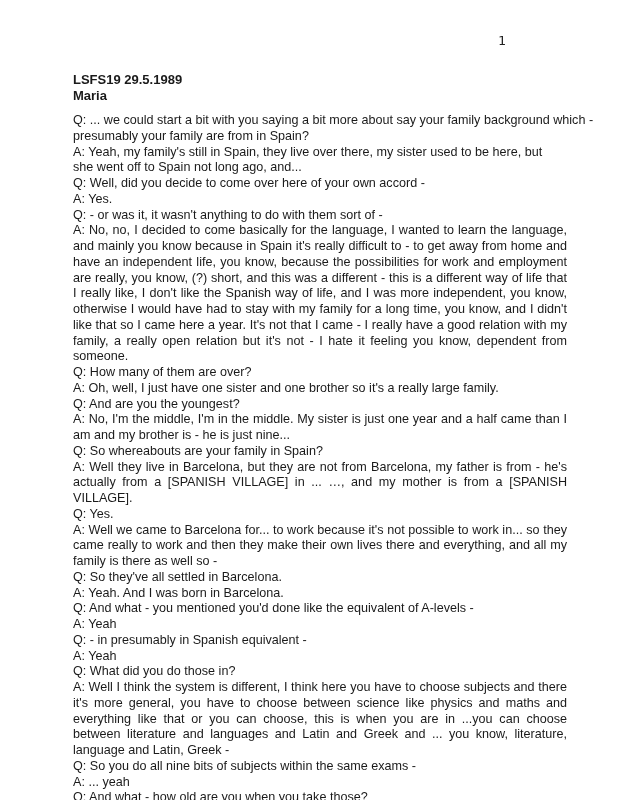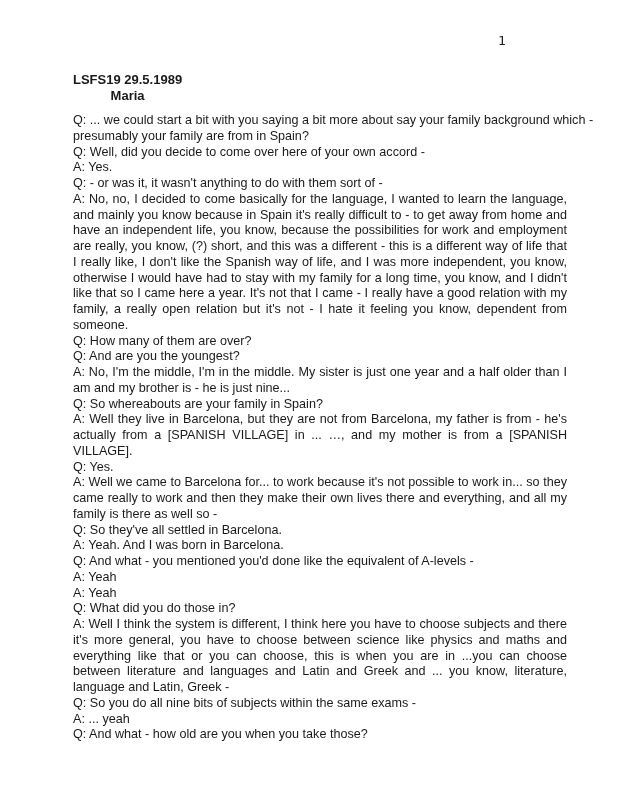--- a/index.html
+++ b/index.html
@@ -3,21 +3,21 @@
   <meta charset="utf-8">
   <style>
     html, body { margin: 0; padding: 0; background: #ffffff; }
     body { width: 618px; height: 800px; position: relative; overflow: hidden; color: #1a1a1a; }
     .page-number {
       position: absolute; left: 498px; top: 33px;
       font-family: "DejaVu Sans Mono", monospace; font-size: 13px; color: #222;
     }
     .header {
       position: absolute; left: 73px; top: 72px;
-      font-family: "Liberation Sans", sans-serif; font-weight: bold; font-size: 13px; line-height: 16px; text-align: center;
+      font-family: "Liberation Sans", sans-serif; font-weight: bold; font-size: 13px; line-height: 16px;
     }
     .body {
       position: absolute; left: 73px; top: 113px; width: 494px;
       font-family: "Liberation Sans", sans-serif; font-size: 12.6px; line-height: 15.75px;
     }
     .line { display: block; white-space: nowrap; }
     .para.justify { text-align: justify; }
     .para { margin: 0; }
   </style>
 </head>
@@ -30,36 +30,43 @@
     <div>LSFS19 29.5.1989</div>
     <div>Maria</div>
   </div>
 
   <div class="body" id="transcript">
       <div class="para">
         <span class="line">Q: ... we could start a bit with you saying a bit more about say your family background which -</span>
         <span class="line">presumably your family are from in Spain?</span>
       </div>
       <div class="para">
+        <span class="line">A: Yeah, my family's still in Spain, they live over there, my sister used to be here, but</span>
+        <span class="line">she went off to Spain not long ago, and...</span>
+      </div>
+      <div class="para">
         <span class="line">Q: Well, did you decide to come over here of your own accord -</span>
       </div>
       <div class="para">
         <span class="line">A: Yes.</span>
       </div>
       <div class="para">
         <span class="line">Q: - or was it, it wasn't anything to do with them sort of -</span>
       </div>
       <div class="para justify">A: No, no, I decided to come basically for the language, I wanted to learn the language, and mainly you know because in Spain it's really difficult to - to get away from home and have an independent life, you know, because the possibilities for work and employment are really, you know, (?) short, and this was a different - this is a different way of life that I really like, I don't like the Spanish way of life, and I was more independent, you know, otherwise I would have had to stay with my family for a long time, you know, and I didn't like that so I came here a year. It's not that I came - I really have a good relation with my family, a really open relation but it's not - I hate it feeling you know, dependent from someone.</div>
       <div class="para">
         <span class="line">Q: How many of them are over?</span>
       </div>
       <div class="para">
+        <span class="line">A: Oh, well, I just have one sister and one brother so it's a really large family.</span>
+      </div>
+      <div class="para">
         <span class="line">Q: And are you the youngest?</span>
       </div>
-      <div class="para justify">A: No, I'm the middle, I'm in the middle. My sister is just one year and a half older than I am and my brother is - he is just nine...</div>
+      <div class="para justify">A: No, I'm the middle, I'm in the middle. My sister is just one year and a half came than I am and my brother is - he is just nine...</div>
       <div class="para">
         <span class="line">Q: So whereabouts are your family in Spain?</span>
       </div>
       <div class="para justify">A: Well they live in Barcelona, but they are not from Barcelona, my father is from - he's actually from a [SPANISH VILLAGE] in ... …, and my mother is from a [SPANISH VILLAGE].</div>
       <div class="para">
         <span class="line">Q: Yes.</span>
       </div>
       <div class="para justify">A: Well we came to Barcelona for... to work because it's not possible to work in... so they came really to work and then they make their own lives there and everything, and all my family is there as well so -</div>
       <div class="para">
         <span class="line">Q: So they've all settled in Barcelona.</span>
@@ -67,20 +74,23 @@
       <div class="para">
         <span class="line">A: Yeah. And I was born in Barcelona.</span>
       </div>
       <div class="para">
         <span class="line">Q: And what - you mentioned you'd done like the equivalent of A-levels -</span>
       </div>
       <div class="para">
         <span class="line">A: Yeah</span>
       </div>
       <div class="para">
+        <span class="line">Q: - in presumably in Spanish equivalent -</span>
+      </div>
+      <div class="para">
         <span class="line">A: Yeah</span>
       </div>
       <div class="para">
         <span class="line">Q: What did you do those in?</span>
       </div>
       <div class="para justify">A: Well I think the system is different, I think here you have to choose subjects and there it's more general, you have to choose between science like physics and maths and everything like that or you can choose, this is when you are in ...you can choose between literature and languages and Latin and Greek and ... you know, literature, language and Latin, Greek -</div>
       <div class="para">
         <span class="line">Q: So you do all nine bits of subjects within the same exams -</span>
       </div>
       <div class="para">

